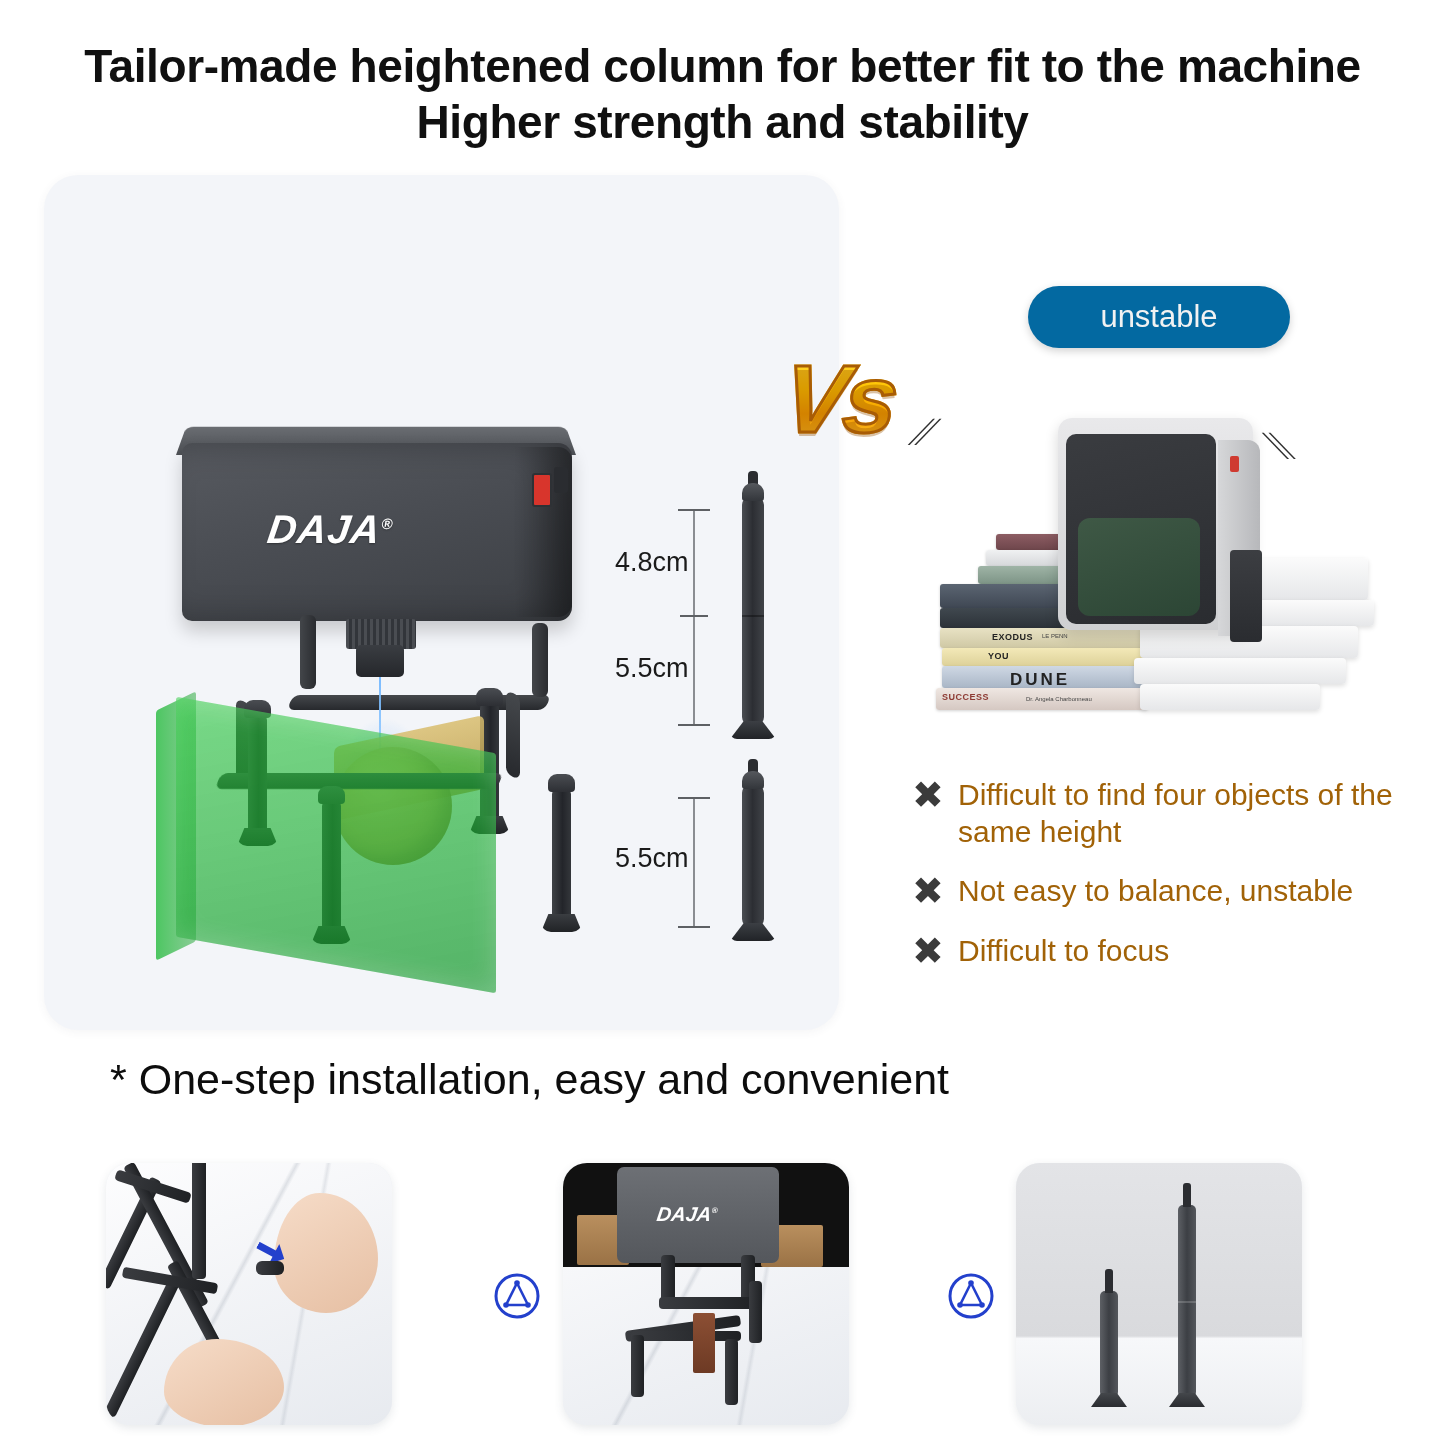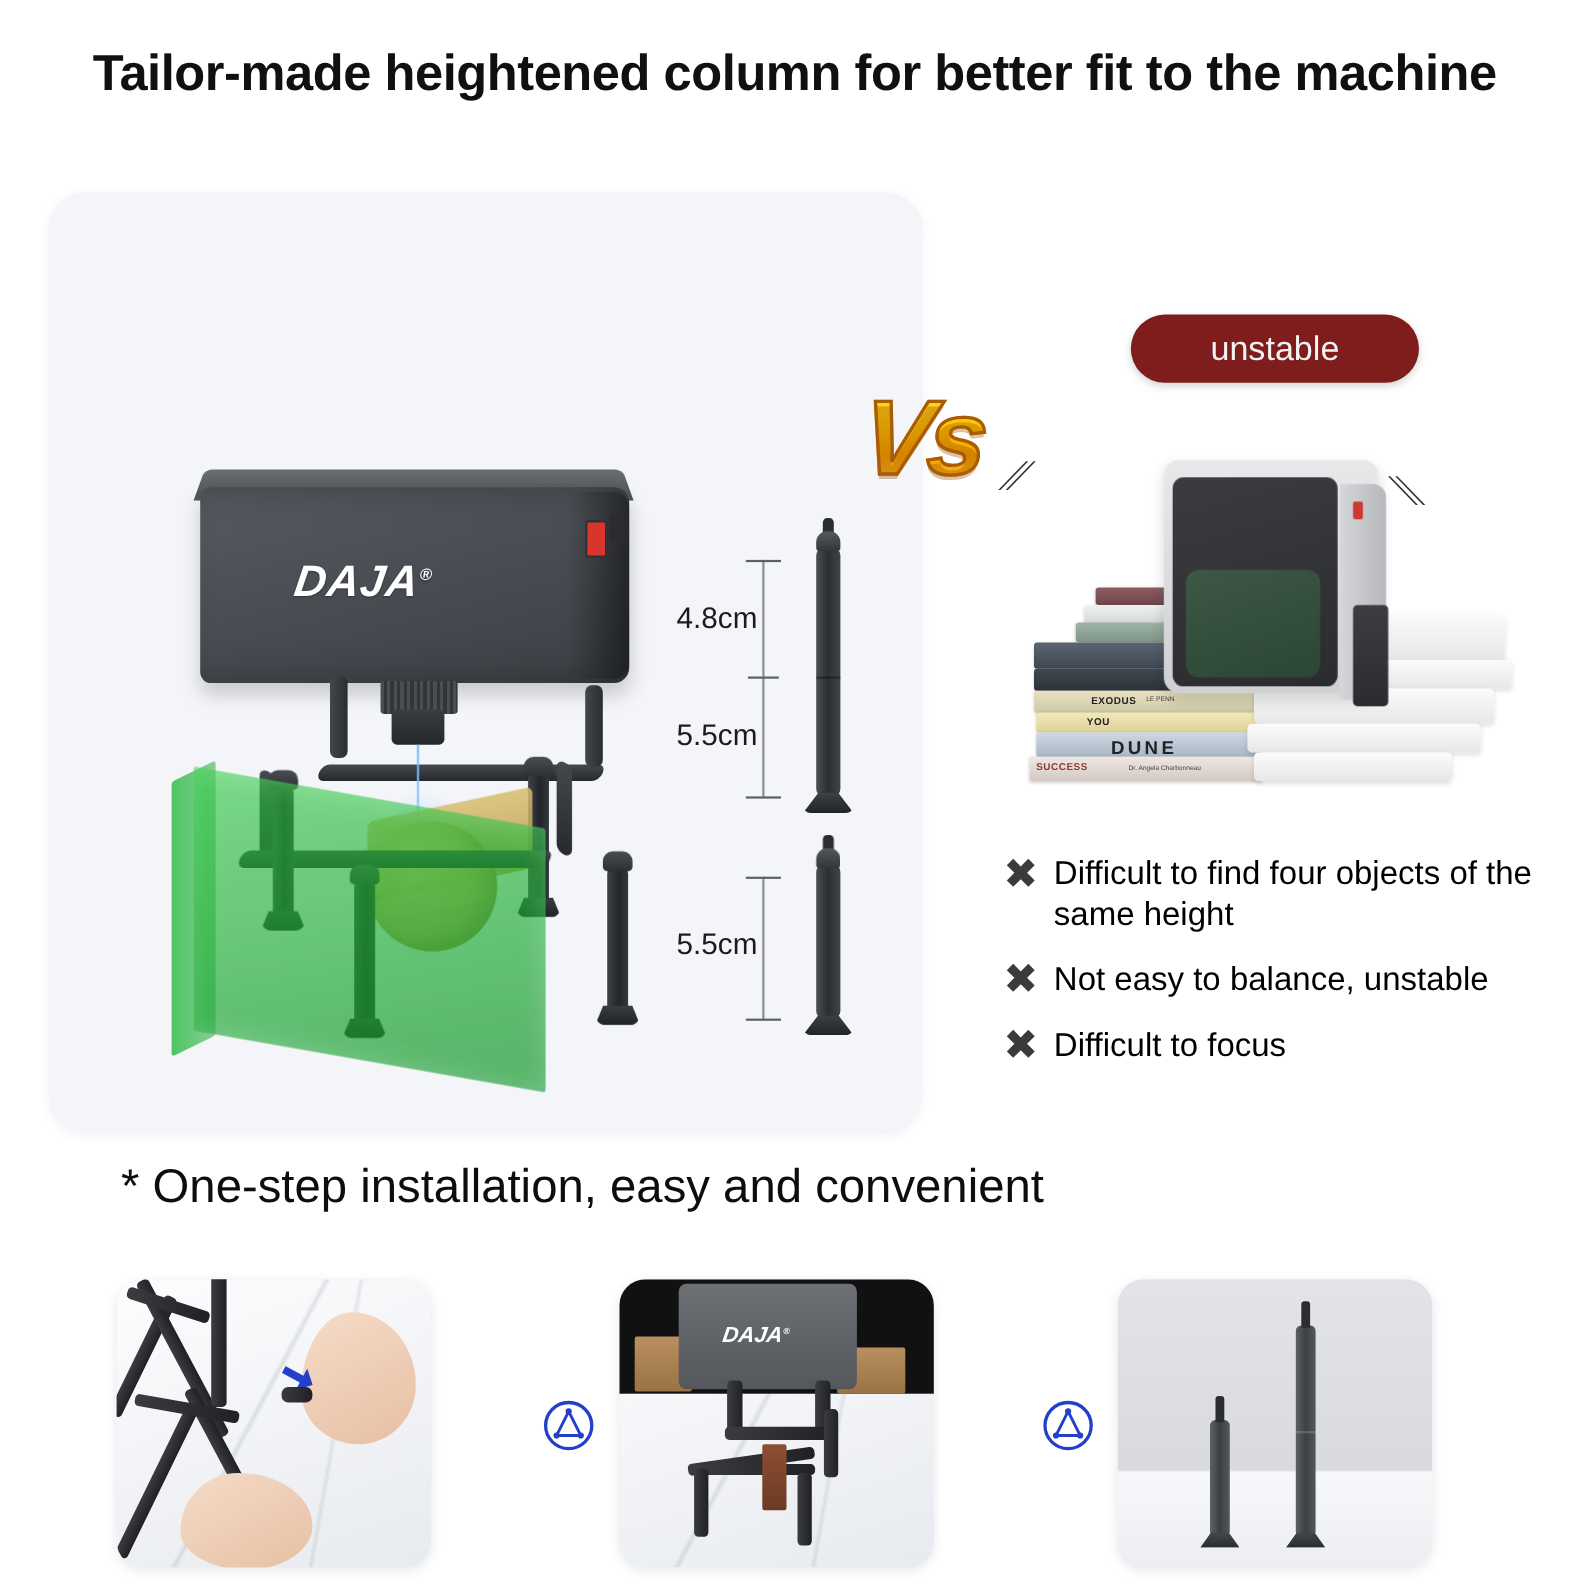--- a/index.html
+++ b/index.html
@@ -28,21 +28,21 @@
   
   .badge-stable{
     position:absolute;left:222px;top:270px;width:410px;height:68px;
     background:#2b36cf;border-radius:34px;display:flex;align-items:center;
     justify-content:center;gap:16px;
     box-shadow:0 3px 8px rgba(35,45,160,.25);
   }
   .badge-stable .txt{color:#fff;font-size:35px;font-weight:400;letter-spacing:.2px;}
   .badge-unstable{
     position:absolute;left:1028px;top:286px;width:262px;height:62px;
-    background:#7f1d1d;border-radius:31px;display:flex;align-items:center;
+    background:#0369a1;border-radius:31px;display:flex;align-items:center;
     justify-content:center;box-shadow:0 3px 8px rgba(0,0,0,.18);
   }
   .badge-unstable .txt{color:#f2f2f2;font-size:31px;font-weight:400;}
 
   
   .vs{
     position:absolute;left:744px;top:338px;width:190px;height:122px;
     display:flex;align-items:center;justify-content:center;
     font-size:96px;font-weight:800;font-style:italic;
     letter-spacing:-4px;
@@ -179,21 +179,21 @@
   .pp{position:absolute;background:linear-gradient(180deg,#fbfbfb,#e6e7e9);
     border-radius:4px;box-shadow:0 2px 5px rgba(0,0,0,.13);}
   .bkt{position:absolute;font-size:9px;font-weight:700;color:#222;letter-spacing:.5px;}
   .bkt-sm{position:absolute;font-size:6px;color:#444;}
 
   
   .xlist{position:absolute;left:912px;top:776px;width:500px;}
   .xrow{display:flex;align-items:flex-start;margin-bottom:22px;}
   .xmark{width:46px;flex:0 0 46px;font-size:38px;line-height:38px;
     font-weight:700;color:#3b3b3b;text-align:left;}
-  .xtxt{font-size:30px;line-height:37px;color:#000000;}
+  .xtxt{font-size:30px;line-height:37px;color:#a16207;}
 
   
   .stars{position:absolute;left:110px;top:1056px;width:1000px;}
   .star{font-size:43px;line-height:46px;color:#0d0d0d;margin-bottom:8px;}
 
   
   .panels{position:absolute;left:0;top:1163px;width:1445px;height:268px;}
   .pan{position:absolute;top:0;width:286px;height:262px;border-radius:24px;
     overflow:hidden;box-shadow:0 3px 10px rgba(60,70,90,.12);background:#eef0f4;}
   .p1{left:106px;}
@@ -229,20 +229,21 @@
   .colp .tp{position:absolute;left:5px;top:-22px;width:8px;height:24px;background:#2b2d31;border-radius:3px 3px 0 0;}
   .colp .sm{position:absolute;left:0;width:18px;height:2px;background:rgba(255,255,255,.18);}
 </style>
 </head>
 <body>
 
 <div class="stage">
 
   <div class="headline">
     <span>Tailor-made heightened column for better fit to the machine</span>
+    <span class="l2">Higher strength and stability</span>
   </div>
 
   <div class="card"></div>
 
 
   <div class="badge-unstable">
     <span class="txt">unstable</span>
   </div>
 
   <div class="vs">Vs</div>

